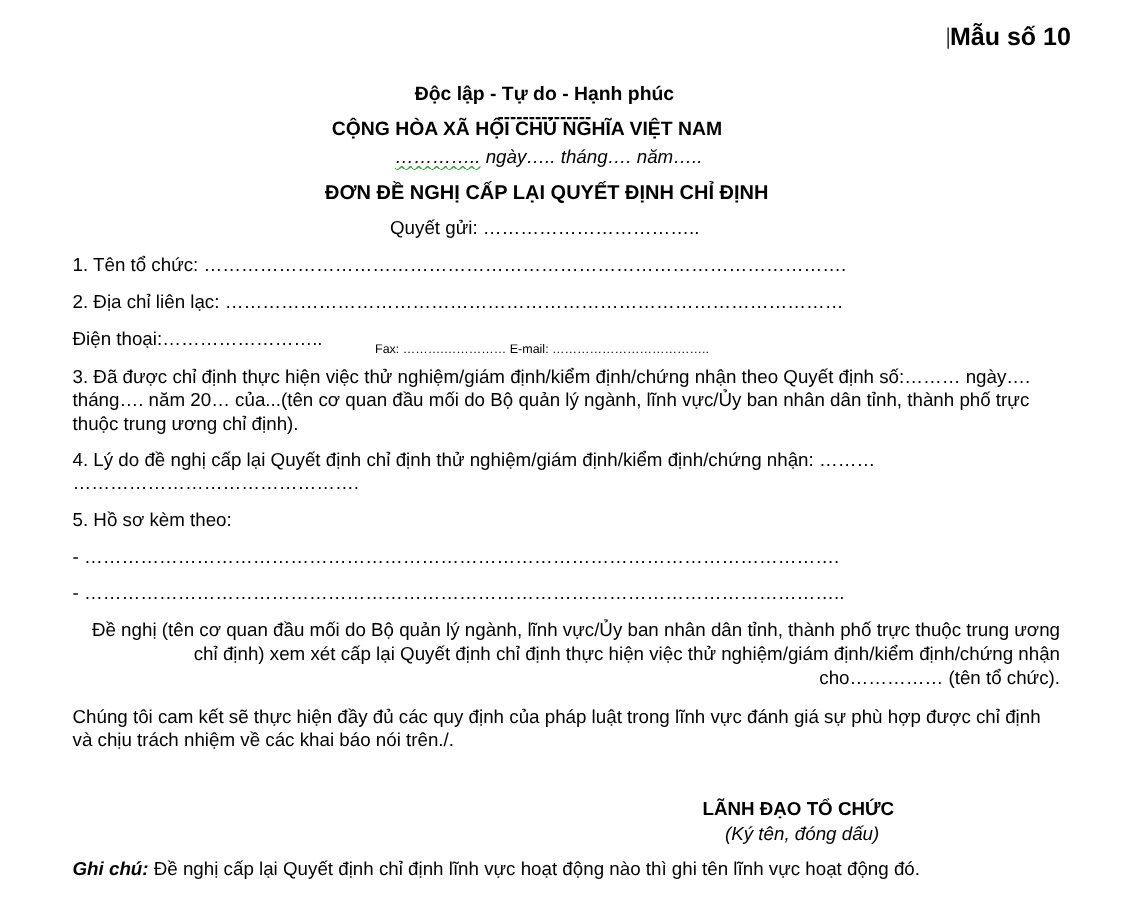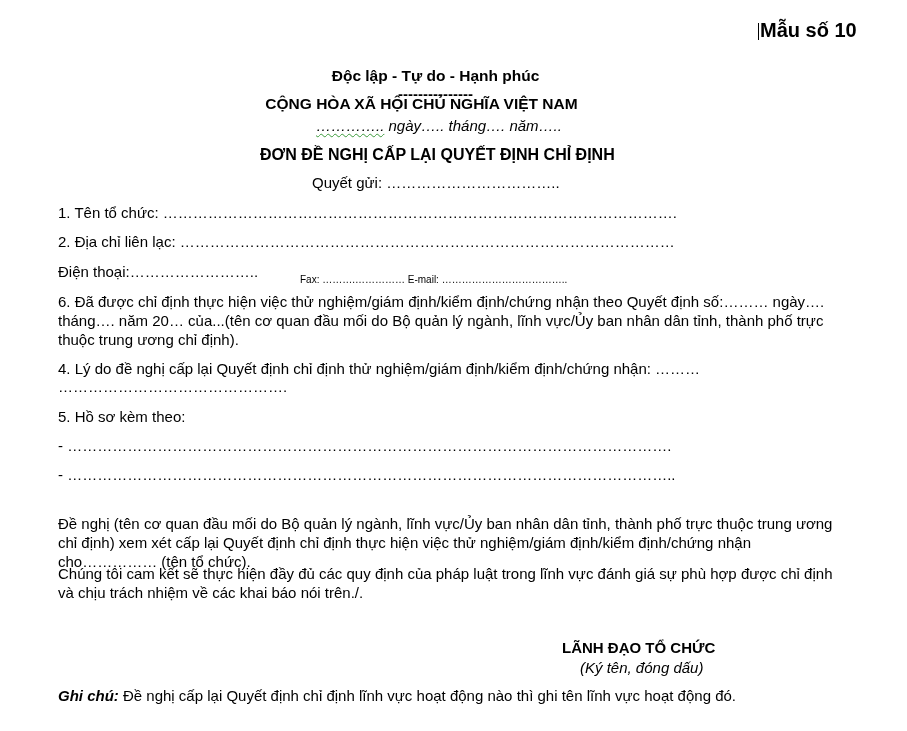--- a/index.html
+++ b/index.html
@@ -51,30 +51,30 @@
 
 <div class="abs title" style="left:260px;">ĐƠN ĐỀ NGHỊ CẤP LẠI QUYẾT ĐỊNH CHỈ ĐỊNH</div>
 
 <div class="abs recipient" style="left:312px;">Quyết gửi: ……………………………..</div>
 
 <div class="abs line" style="top:204px;">1. Tên tổ chức: ………………………………………………………………………………………….</div>
 <div class="abs line" style="top:233px;">2. Địa chỉ liên lạc: ………………………………………………………………………………………</div>
 <div class="abs line" style="top:263px;">Điện thoại:……………………..</div>
 <div class="abs" style="top:274px;left:300px;font-size:10px;">Fax: ……….…………… E-mail: ………………………………..</div>
 
-<div class="para" style="top:292px;">6. Đã được chỉ định thực hiện việc thử nghiệm/giám định/kiểm định/chứng nhận theo Quyết định số:……… ngày…. tháng…. năm 20… của...(tên cơ quan đầu mối do Bộ quản lý ngành, lĩnh vực/Ủy ban nhân dân tỉnh, thành phố trực thuộc trung ương chỉ định).</div>
+<div class="para" style="top:292px;">3. Đã được chỉ định thực hiện việc thử nghiệm/giám định/kiểm định/chứng nhận theo Quyết định số:……… ngày…. tháng…. năm 20… của...(tên cơ quan đầu mối do Bộ quản lý ngành, lĩnh vực/Ủy ban nhân dân tỉnh, thành phố trực thuộc trung ương chỉ định).</div>
 
 <div class="abs line" style="top:360px;">4. Lý do đề nghị cấp lại Quyết định chỉ định thử nghiệm/giám định/kiểm định/chứng nhận: ………</div>
 <div class="abs line" style="top:378px;">……………………………………….</div>
 
 <div class="abs line" style="top:408px;">5. Hồ sơ kèm theo:</div>
 <div class="abs line" style="top:437px;">- ………………………………………………………………………………………………………….</div>
 <div class="abs line" style="top:466px;">- …………………………………………………………………………………………………………..</div>
 
-<div class="para" style="top:514px;">Đề nghị (tên cơ quan đầu mối do Bộ quản lý ngành, lĩnh vực/Ủy ban nhân dân tỉnh, thành phố trực thuộc trung ương chỉ định) xem xét cấp lại Quyết định chỉ định thực hiện việc thử nghiệm/giám định/kiểm định/chứng nhận cho…………… (tên tổ chức).</div>
+<div class="para" style="top:495px;text-align:right;">Đề nghị (tên cơ quan đầu mối do Bộ quản lý ngành, lĩnh vực/Ủy ban nhân dân tỉnh, thành phố trực thuộc trung ương chỉ định) xem xét cấp lại Quyết định chỉ định thực hiện việc thử nghiệm/giám định/kiểm định/chứng nhận cho…………… (tên tổ chức).</div>
 
 <div class="para" style="top:564px;">Chúng tôi cam kết sẽ thực hiện đầy đủ các quy định của pháp luật trong lĩnh vực đánh giá sự phù hợp được chỉ định và chịu trách nhiệm về các khai báo nói trên./.</div>
 
 <div class="abs sign-title">LÃNH ĐẠO TỔ CHỨC</div>
 <div class="abs sign-sub">(Ký tên, đóng dấu)</div>
 
 <div class="abs note">
   <span class="bold ital">Ghi chú:</span><span> Đề nghị cấp lại Quyết định chỉ định lĩnh vực hoạt động nào thì ghi tên lĩnh vực hoạt động đó.</span>
 </div>
 

